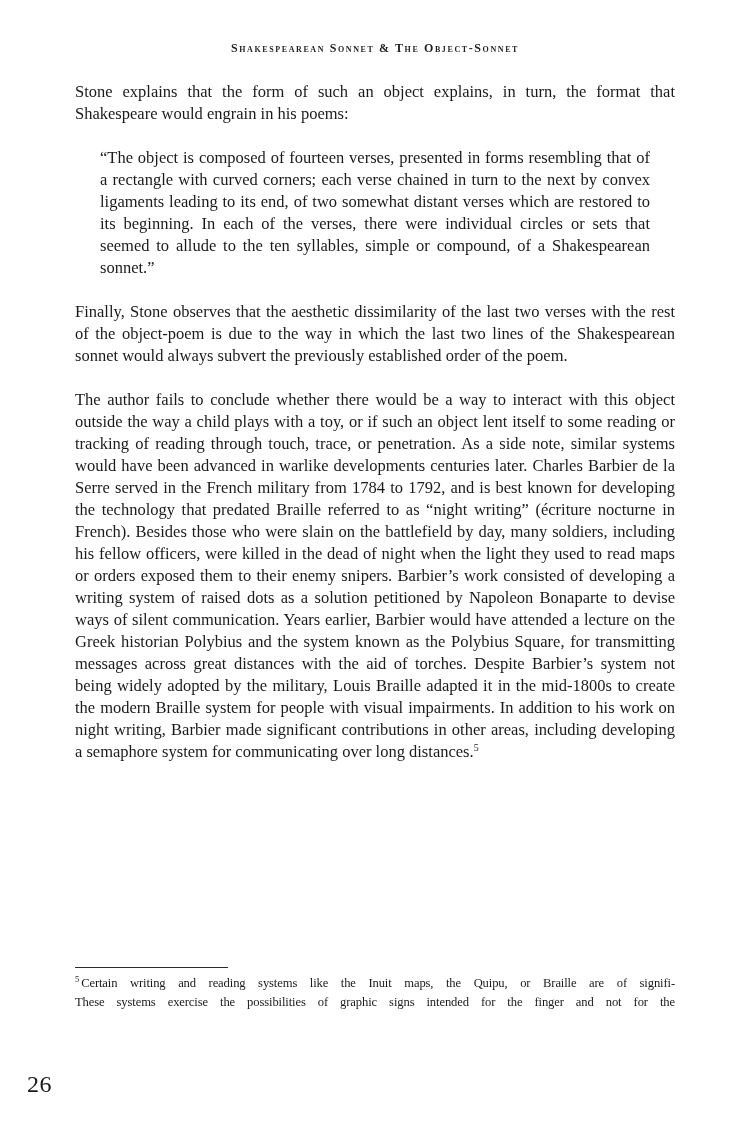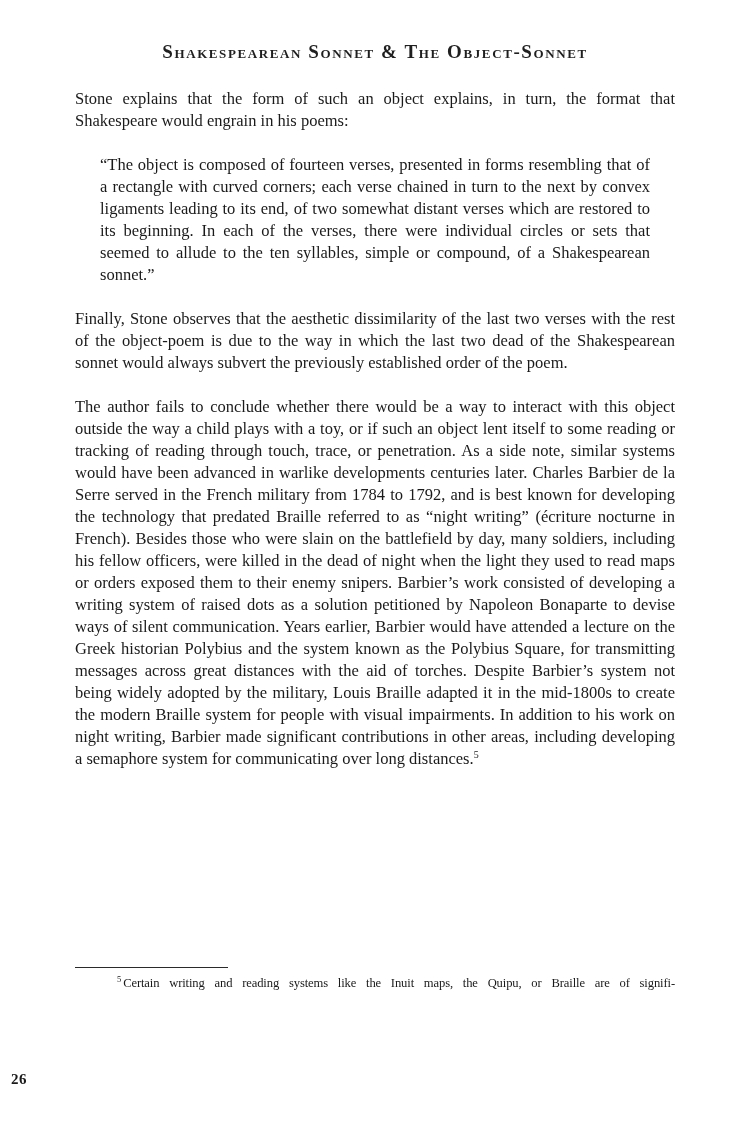--- a/index.html
+++ b/index.html
@@ -15,21 +15,21 @@
     font-family: "Liberation Serif", serif;
     color: #1a1a1a;
     overflow: hidden;
     box-sizing: border-box;
   }
   .running-head {
     padding-top: 41px;
     text-align: center;
     font-variant: small-caps;
     font-weight: 600;
-    font-size: 19px;
+    font-size: 12px;
     letter-spacing: 1.6px;
     color: #1f1f1f;
   }
   .content {
     margin: 25px 116px 0 75px;
     width: 600px;
     font-size: 16.5px;
     line-height: 22px;
     text-align: justify;
   }
@@ -61,59 +61,59 @@
   }
   .fn {
     font-size: 12.6px;
     line-height: 18.8px;
     letter-spacing: -0.12px;
     color: #1a1a1a;
   }
   .fn-line-just {
     text-align: justify;
     text-align-last: justify;
-    margin-left: 42px;
   }
   .fn-sup {
     font-size: 8.5px;
     vertical-align: super;
     line-height: 0;
     margin-right: 2px;
   }
   .page-number {
     position: absolute;
-    left: 11px;
+    left: 27px;
     top: 1071px;
-    font-size: 15px;
-    font-weight: 700;
+    font-size: 24px;
+    font-weight: 400;
     letter-spacing: 0.5px;
     color: #1a1a1a;
   }
 </style>
 </head>
 <body>
 
 <div class="page">
 
   <div class="running-head">Shakespearean Sonnet &amp; The Object-Sonnet</div>
 
   <div class="content">
 
     <p class="para">Stone explains that the form of such an object explains, in turn, the format that Shakespeare would engrain in his poems:</p>
 
     <p class="para quote">“The object is composed of fourteen verses, presented in forms resembling that of a rectangle with curved corners; each verse chained in turn to the next by convex ligaments leading to its end, of two somewhat distant verses which are restored to its beginning. In each of the verses, there were individual circles or sets that seemed to allude to the ten syllables, simple or compound, of a Shakespearean sonnet.”</p>
 
-    <p class="para">Finally, Stone observes that the aesthetic dissimilarity of the last two verses with the rest of the object-poem is due to the way in which the last two dead of the Shakespearean sonnet would always subvert the previously established order of the poem.</p>
+    <p class="para">Finally, Stone observes that the aesthetic dissimilarity of the last two verses with the rest of the object-poem is due to the way in which the last two lines of the Shakespearean sonnet would always subvert the previously established order of the poem.</p>
 
     <p class="para"><span>The author fails to conclude whether there would be a way to interact with this object outside the way a child plays with a toy, or if such an object lent itself to some reading or tracking of reading through touch, trace, or penetration. As a side note, similar systems would have been advanced in warlike developments centuries later. Charles Barbier de la Serre served in the French military from 1784 to 1792, and is best known for developing the technology that predated Braille referred to as “night writing” (</span><span class="italic">écriture nocturne</span><span> in French). Besides those who were slain on the battlefield by day, many soldiers, including his fellow officers, were killed in the dead of night when the light they used to read maps or orders exposed them to their enemy snipers. Barbier’s work consisted of developing a writing system of raised dots as a solution petitioned by Napoleon Bonaparte to devise ways of silent communication. Years earlier, Barbier would have attended a lecture on the Greek historian Polybius and the system known as the Polybius Square, for transmitting messages across great distances with the aid of torches. Despite Barbier’s system not being widely adopted by the military, Louis Braille adapted it in the mid-1800s to create the modern Braille system for people with visual impairments. In addition to his work on night writing, Barbier made significant contributions in other areas, including developing a semaphore system for communicating over long distances.</span><sup class="p3-sup">5</sup></p>
 
   </div>
 
   <div class="footnote-block">
     <div class="fn-rule"></div>
     <div class="fn">
       <div class="fn-line fn-line-just"><sup class="fn-sup">5</sup><span>Certain writing and reading systems like the Inuit maps, the Quipu, or Braille are of signifi-</span></div>
+      <div class="fn-line fn-line-just">These systems exercise the possibilities of graphic signs intended for the finger and not for the</div>
     </div>
   </div>
 
   <div class="page-number">26</div>
 
 </div>
 
 </body></html>

